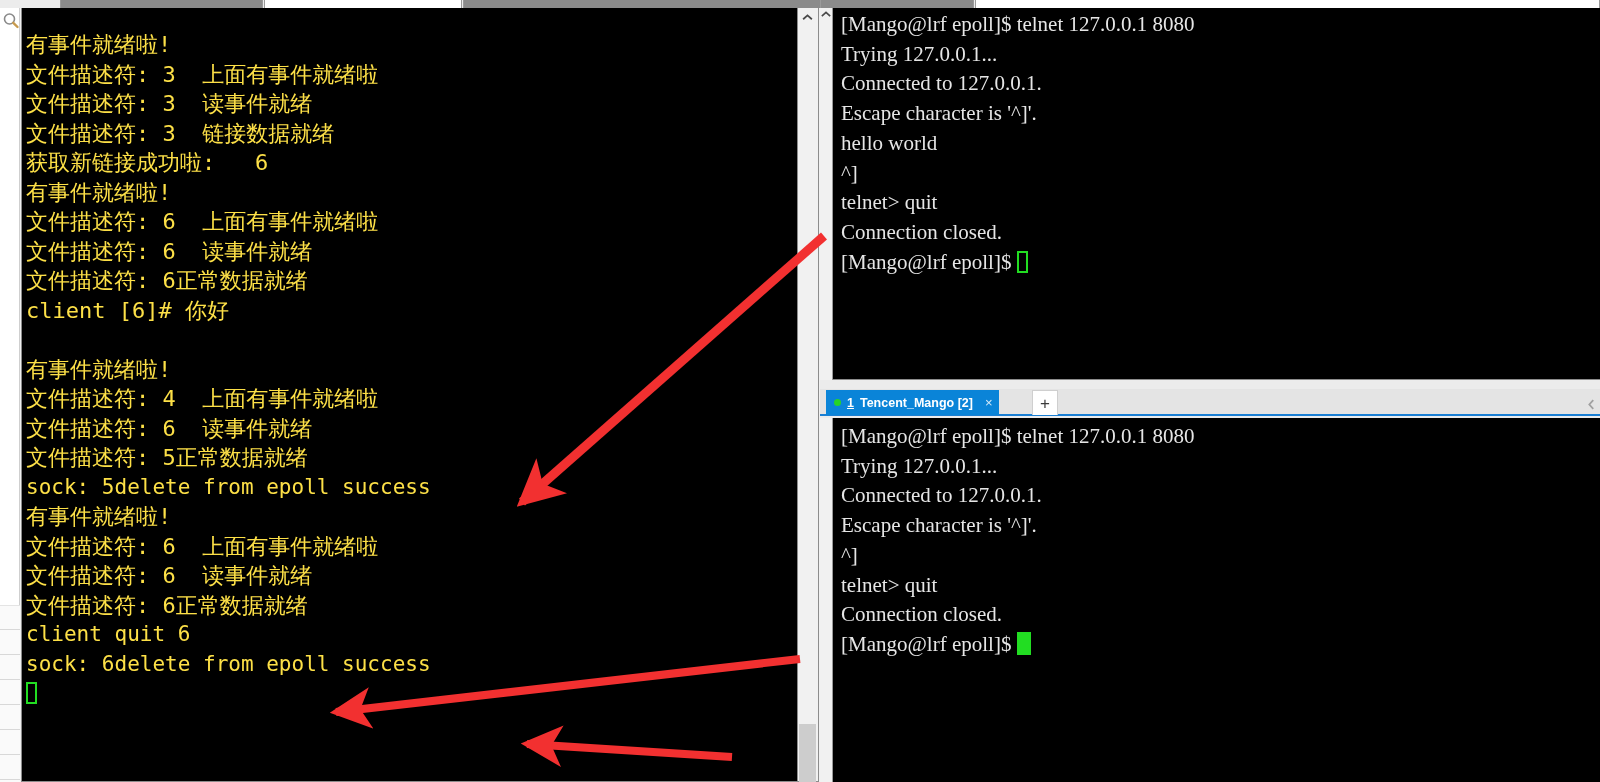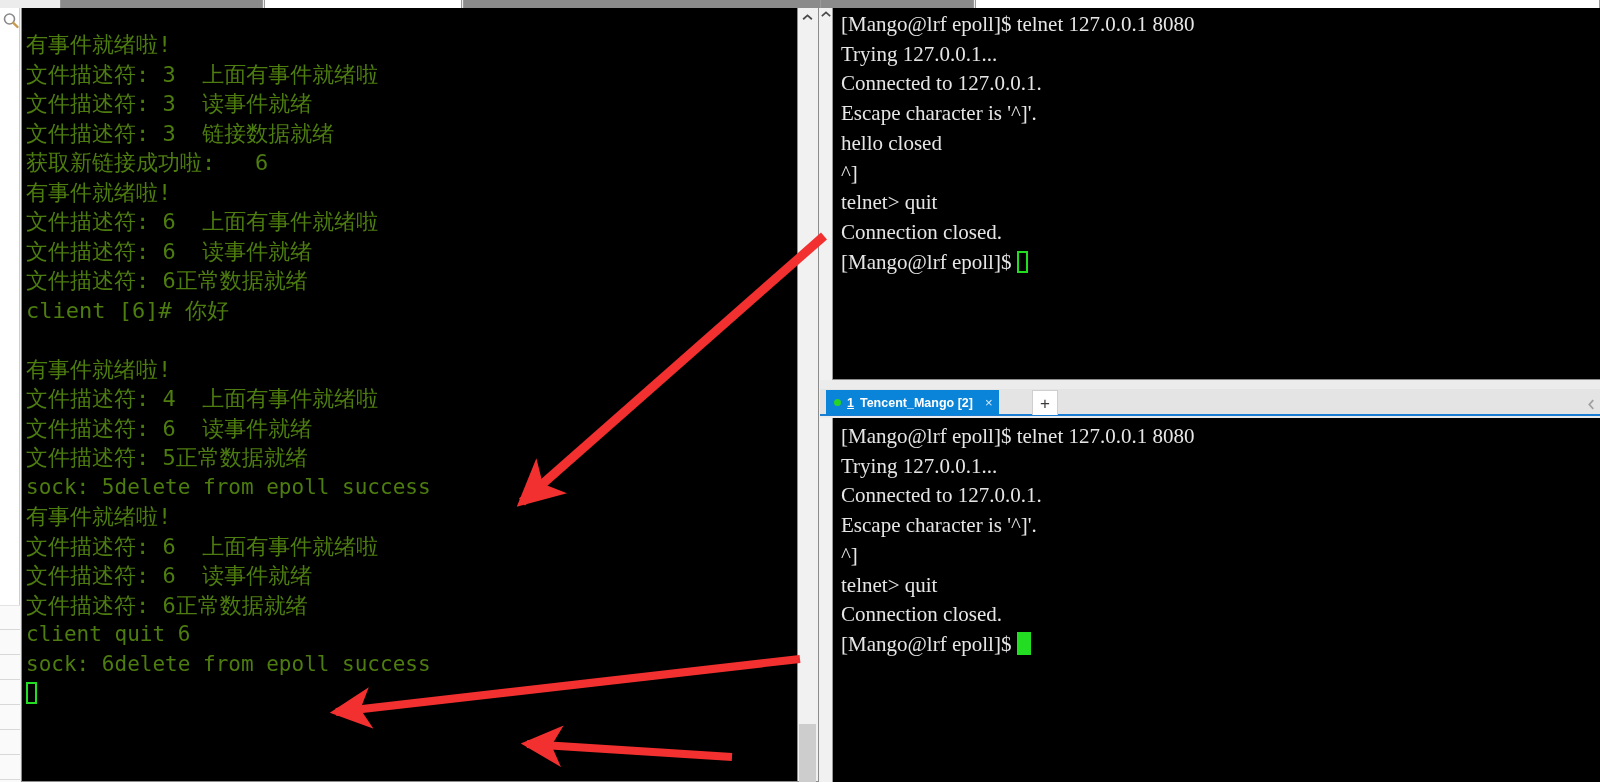--- a/index.html
+++ b/index.html
@@ -127,21 +127,21 @@
     position: absolute; left: 0; top: 418px; width: 13px; bottom: 0;
     background: #f1f1f1; border-right: 1px solid #9a9a9a;
   }
   .rt-bottom-inner { position: absolute; left: 14px; top: 0; right: 0; bottom: 0; padding: 4px 0 0 4px; }
 
   
   .tline {
     font-family: "DejaVu Sans Mono", "Liberation Mono", monospace;
     font-size: 21px;
     line-height: 29.5px;
-    color: #4d7c0f;
+    color: #fde047;
     white-space: pre;
     letter-spacing: 0px;
   }
   .tline.cjk { font-size: 22px; }
   .tline.blank { color: transparent; }
 
   .rline {
     font-family: Liberation Serif, serif;
     font-size: 21px;
     line-height: 29.7px;
@@ -236,21 +236,21 @@
       <div class="tab-stub inactive" style="left:0px;width:154px;"></div>
       <div class="tab-stub active" style="left:155px;width:625px;"></div>
     </div>
 
     <div class="rt-top">
       <div class="rt-top-inner">
         <div class="rline">[Mango@lrf epoll]$ telnet 127.0.0.1 8080</div>
         <div class="rline">Trying 127.0.0.1...</div>
         <div class="rline">Connected to 127.0.0.1.</div>
         <div class="rline">Escape character is '^]'.</div>
-        <div class="rline">hello closed</div>
+        <div class="rline">hello world</div>
         <div class="rline">^]</div>
         <div class="rline">telnet&gt; quit</div>
         <div class="rline">Connection closed.</div>
         <div class="rline"><span>[Mango@lrf epoll]$ </span><span class="cursor-box"></span></div>
       </div>
     </div>
     <div class="rt-top-scrollhint">
       <svg viewBox="0 0 12 8" width="10" height="7" aria-hidden="true">
         <path d="M1 6 L6 1.5 L11 6" fill="none" stroke="#4a4a4a" stroke-width="2"></path>
       </svg>

